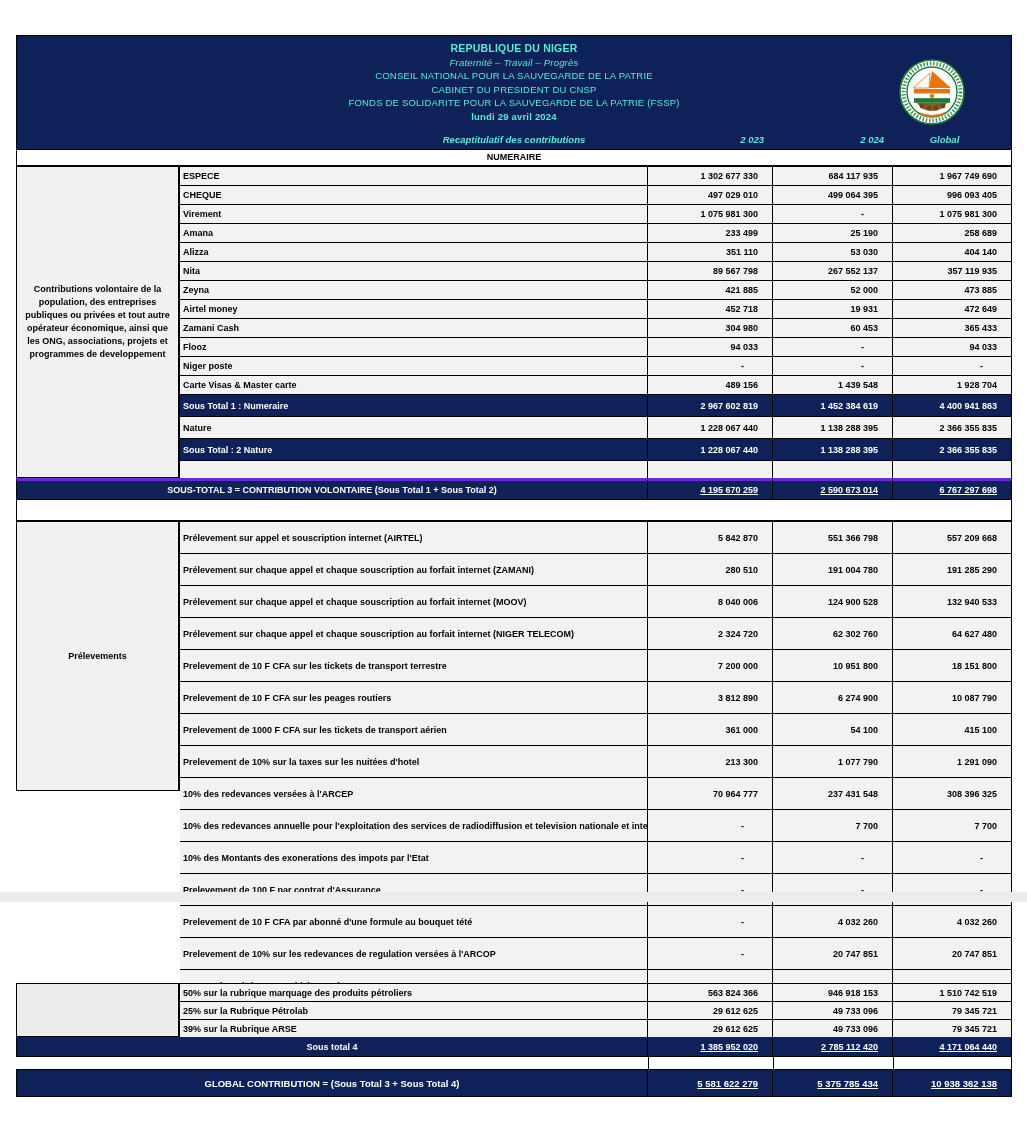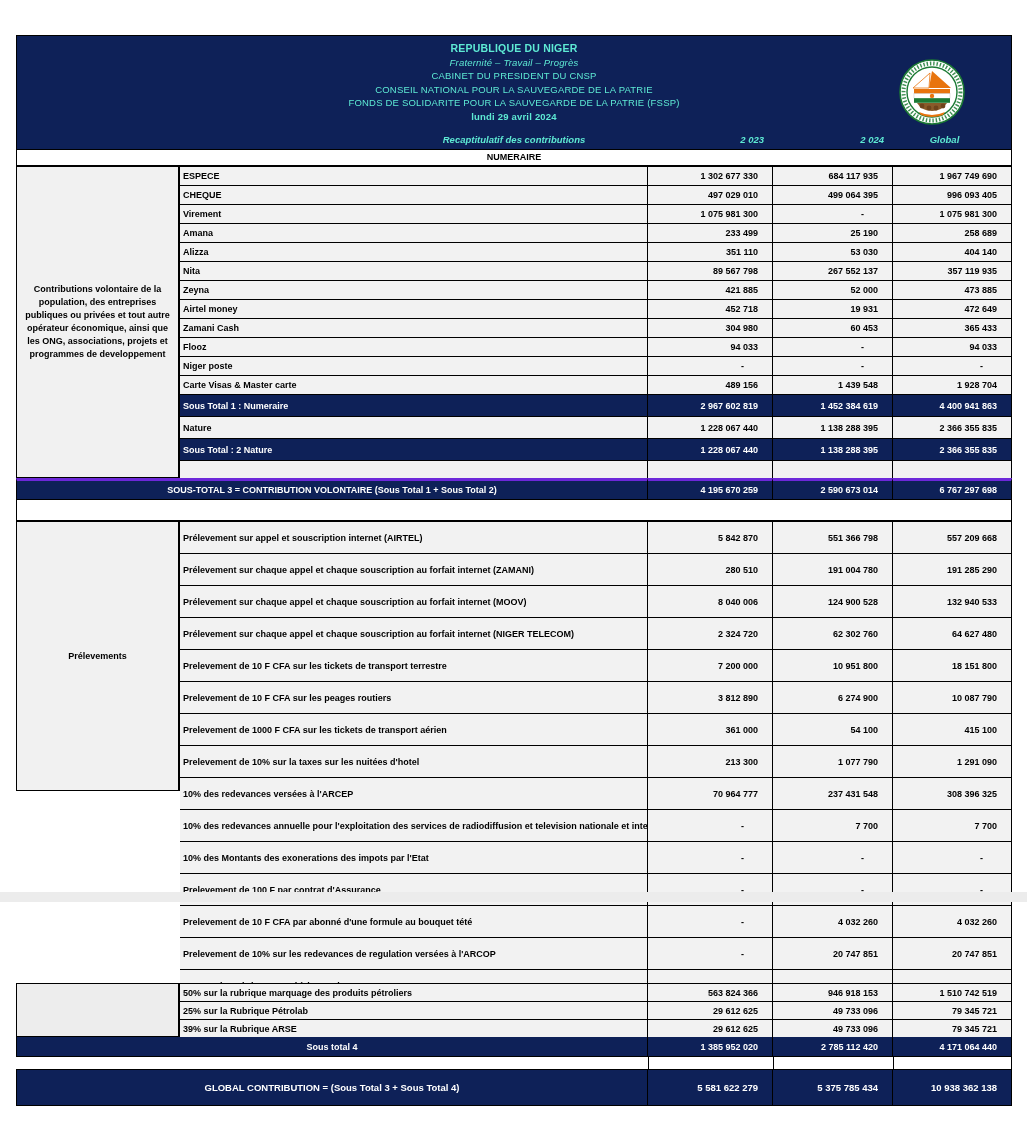--- a/index.html
+++ b/index.html
@@ -61,46 +61,46 @@
   .t-row.dark .cell{background:var(--navy);color:#fff;}
 
   
   .dark-row{display:flex;background:#fff;}
   .dark-row .merged{
     width:632px;box-sizing:border-box;background:var(--navy);color:#fff;
     display:flex;align-items:center;justify-content:center;text-align:center;
     font-weight:bold;font-size:9px;border:1px solid #000;border-top:none;
     white-space:nowrap;overflow:hidden;
   }
-  .dark-row .cell{border-top:none;}
+  .dark-row .cell{border-top:none;text-decoration:underline;}
   .total3{top:478px;height:22px;}
   .total3 .merged,.total3 .cell{border-top:3px solid #6d28d9;}
   .total4{top:1037px;height:20px;}
-  .global-row{top:1069px;height:37px;}
+  .global-row{top:1069px;height:28px;}
   .global-row .merged{font-size:9.5px;border-top:1px solid #000;}
   .global-row .cell{border-top:1px solid #000;font-size:9.5px;}
 
   
   .spacer-row{top:500px;height:21px;background:#ffffff;border:1px solid #000;border-top:none;}
   .gray-band{position:absolute;left:0;top:892px;width:1027px;height:10px;background:#ececec;}
   .gap-row{top:1057px;height:12px;display:flex;padding-left:632px;box-sizing:border-box;}
   .gap-row .gcell{box-sizing:border-box;background:#fff;border-left:1px solid #000;height:100%;}
   .gap-row .gcell:last-child{border-right:1px solid #000;}
   #sec1{top:166px;height:312px;}
   #sec2{top:521px;height:270px;}
   #sec3{top:983px;height:54px;}
 </style>
 </head>
 <body>
 
 <div class="block navy-header">
   <div class="h-line h-title">REPUBLIQUE DU NIGER</div>
   <div class="h-line h-motto">Fraternité – Travail – Progrès</div>
+  <div class="h-line">CONSEIL NATIONAL POUR LA SAUVEGARDE DE LA PATRIE</div>
   <div class="h-line">CABINET DU PRESIDENT DU CNSP</div>
-  <div class="h-line">CONSEIL NATIONAL POUR LA SAUVEGARDE DE LA PATRIE</div>
   <div class="h-line">FONDS DE SOLIDARITE POUR LA SAUVEGARDE DE LA PATRIE (FSSP)</div>
   <div class="h-line h-date">lundi 29 avril 2024</div>
   <div class="h-sub">
     <span class="h-subtitle">Recaptitulatif des contributions</span>
     <span class="colhead c1">2 023</span>
     <span class="colhead c2">2 024</span>
     <span class="colhead c3">Global</span>
   </div>
   <div class="logo">
     <svg viewBox="0 0 66 66" width="66" height="66">

